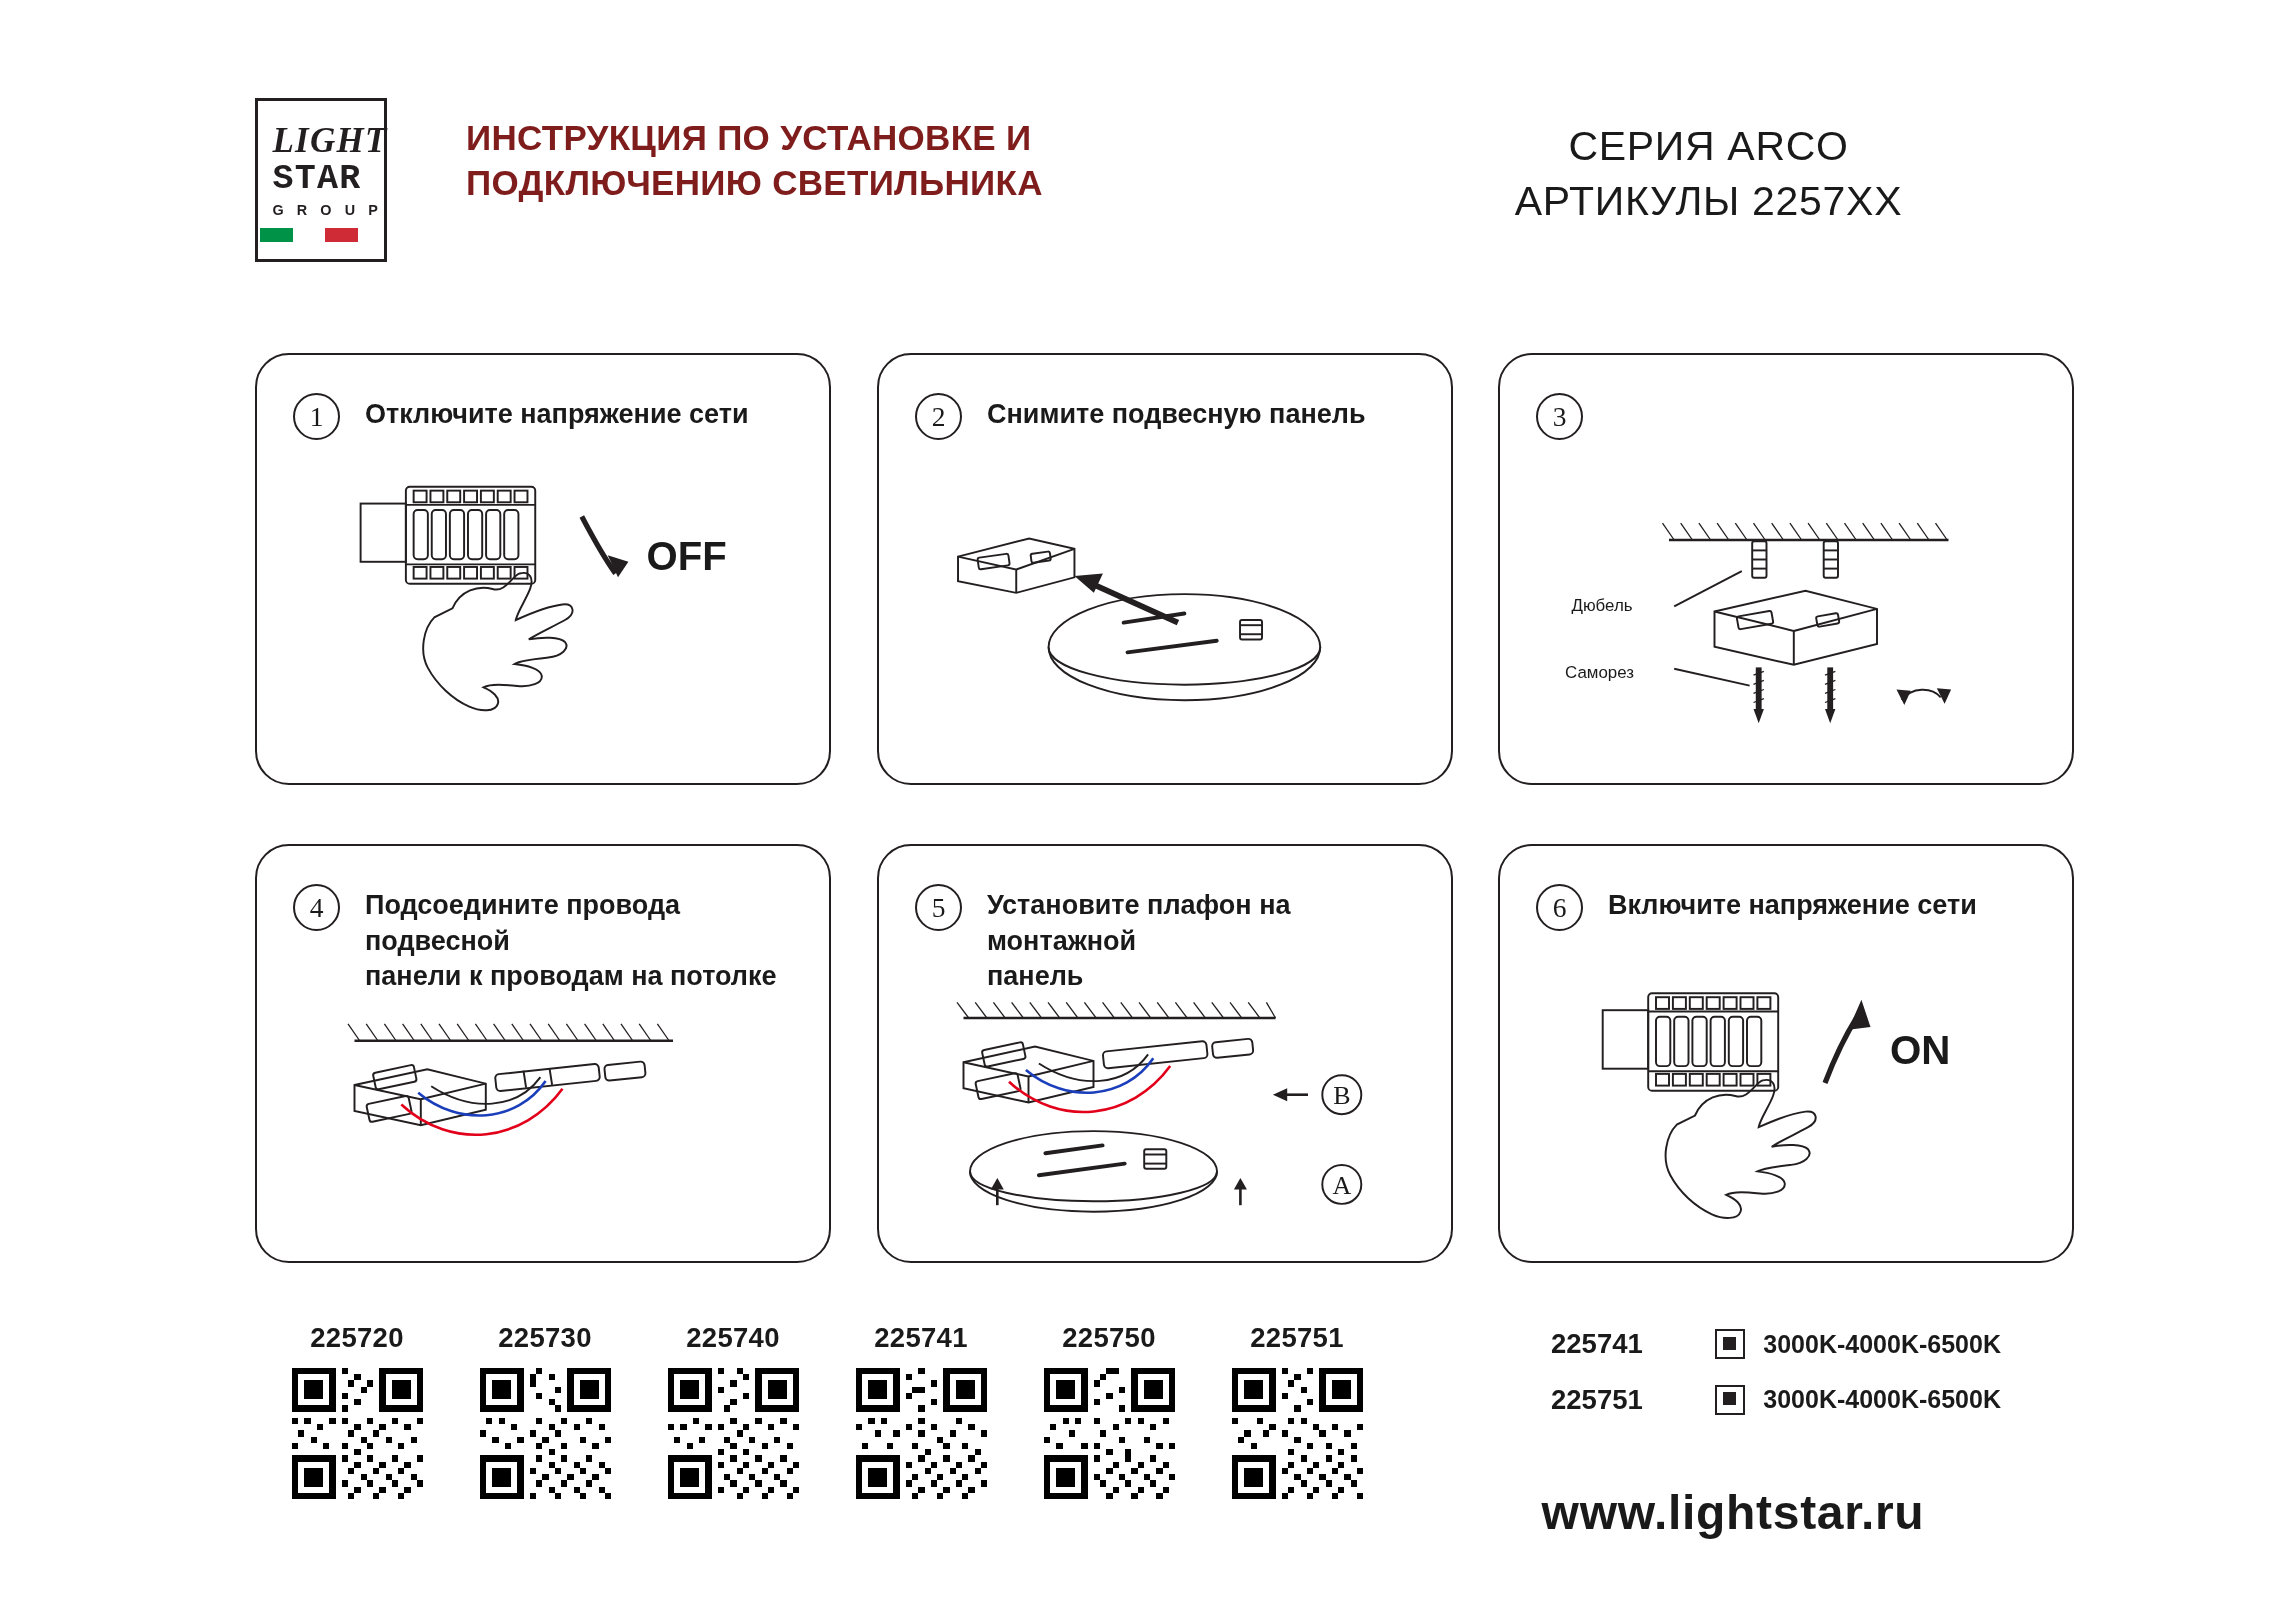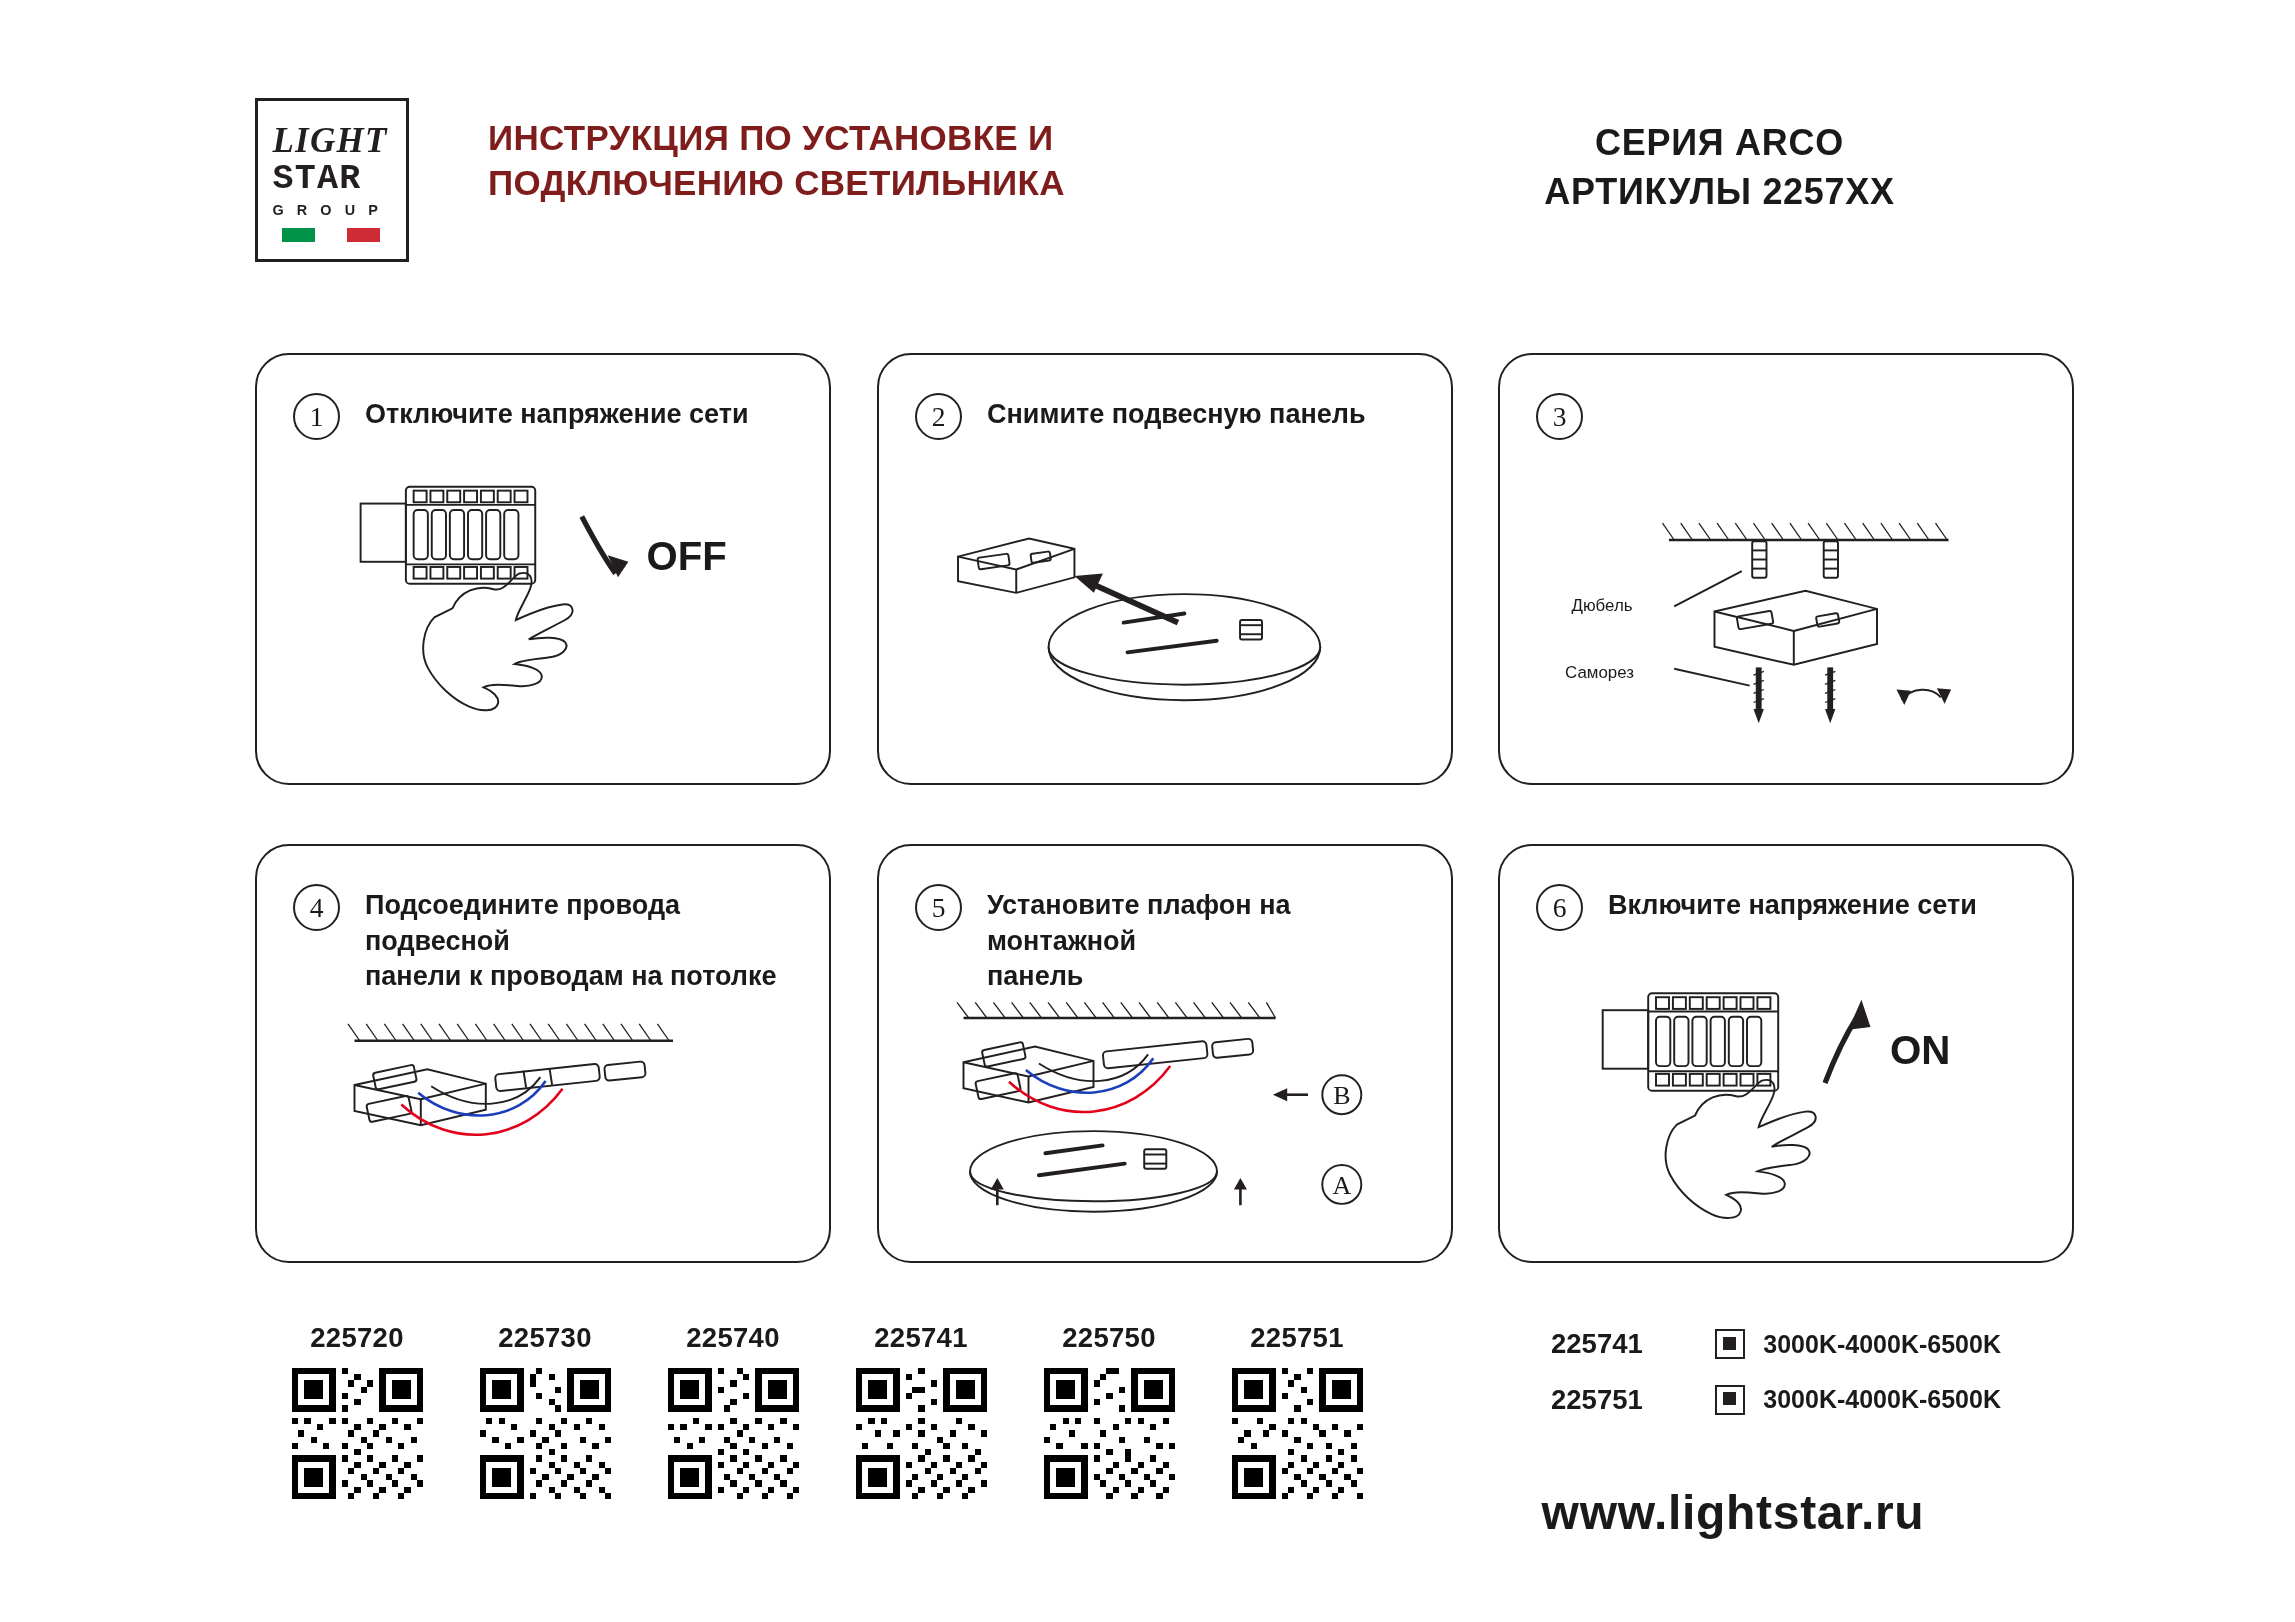--- a/index.html
+++ b/index.html
@@ -20,21 +20,21 @@
   .header {
     position: absolute;
     left: 255px;
     top: 98px;
     width: 1793px;
     height: 190px;
     display: flex;
     align-items: flex-start;
   }
   .logo-box {
-    width: 154px;
+    width: 132px;
     height: 164px;
     border: 3.3px solid #231f20;
     box-sizing: border-box;
     display: flex;
     flex-direction: column;
     align-items: center;
     justify-content: center;
     padding-top: 5.2px;
     flex: none;
   }
@@ -77,22 +77,22 @@
     color: #7f1d1d;
     letter-spacing: 0.3px;
   }
   .series-block {
     margin-left: 39px;
     padding-top: 21px;
     text-align: center;
     flex: 1;
   }
   .series-line {
-    font-size: 36px;
-    font-weight: bold;
+    font-size: 41px;
+    font-weight: normal;
     line-height: 1.35;
     letter-spacing: 0.7px;
   }
 
   
   .card {
     position: absolute;
     border: 2.6px solid #231f20;
     border-radius: 34px;
     box-sizing: border-box;

